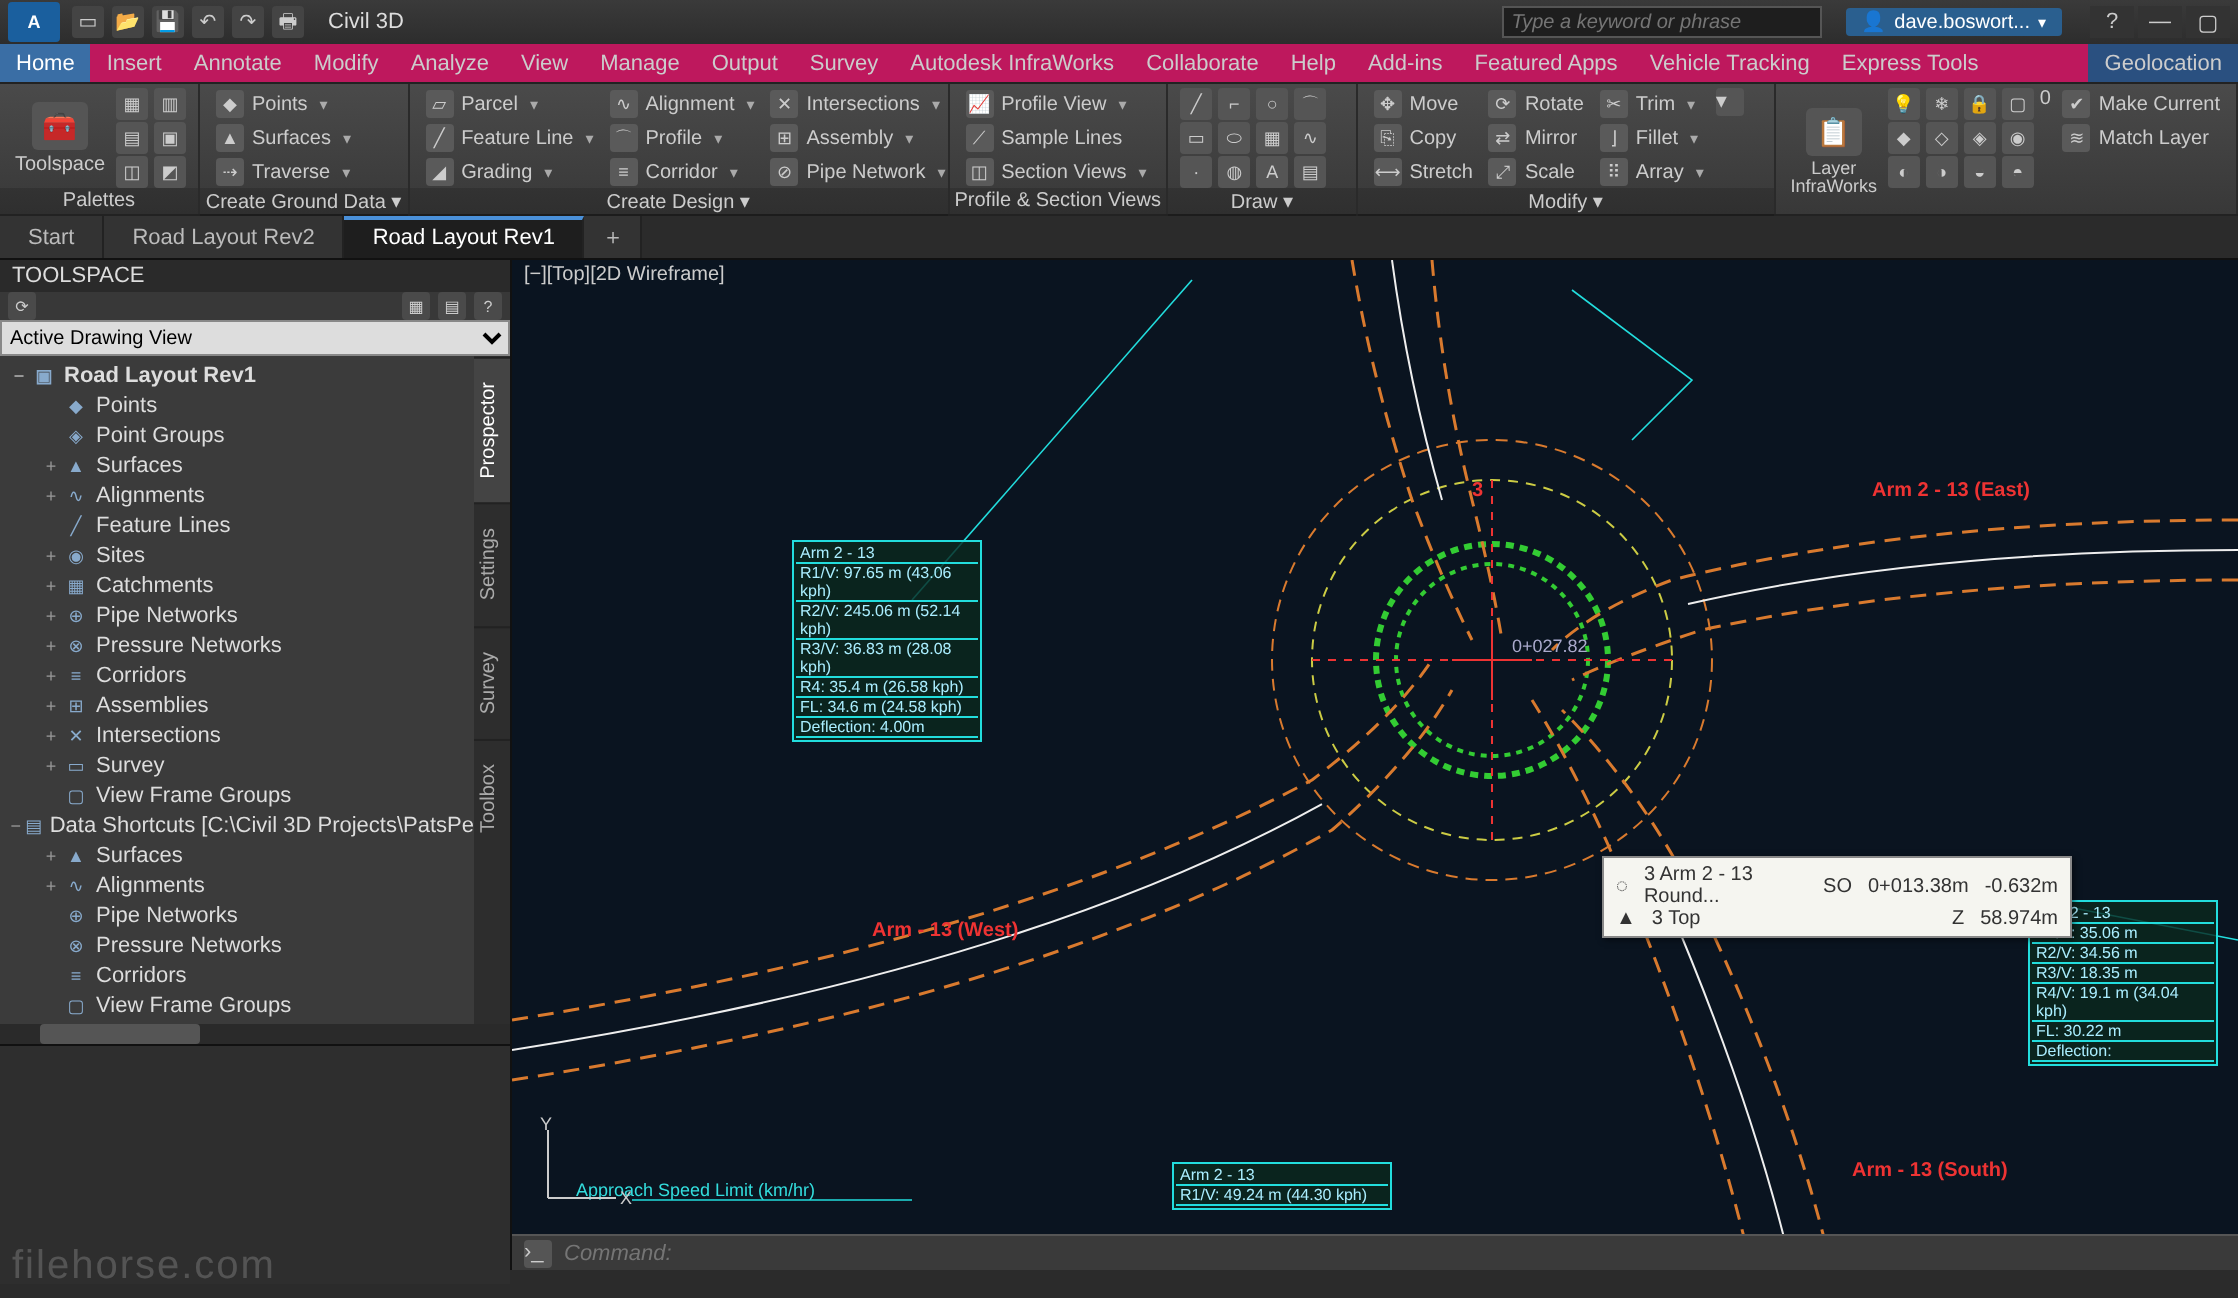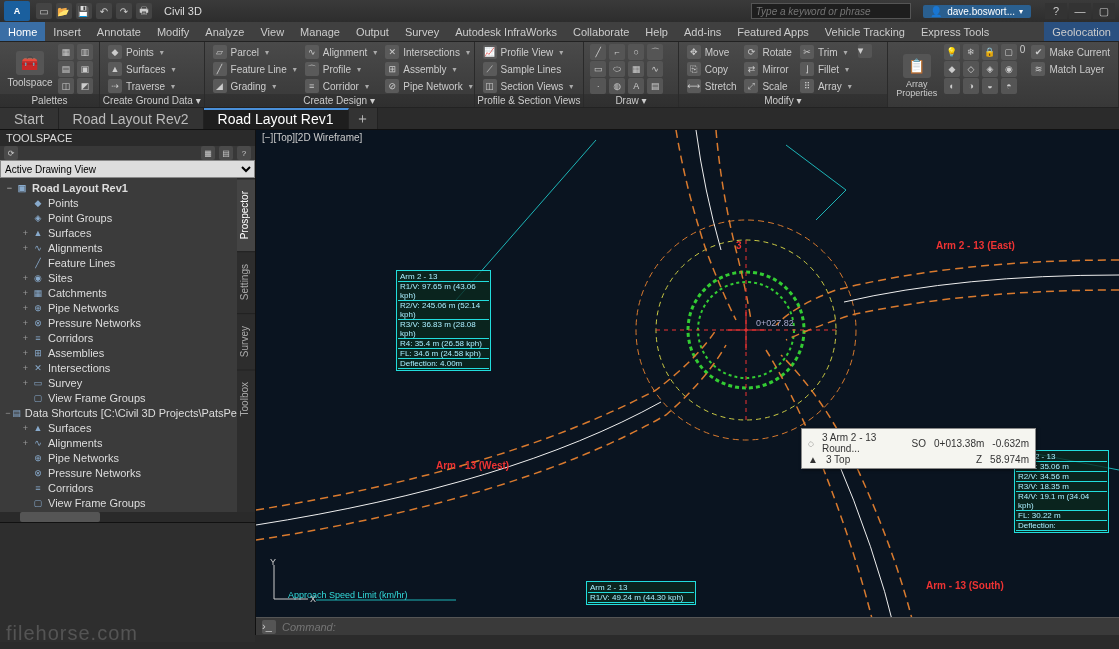--- a/index.html
+++ b/index.html
@@ -11,42 +11,42 @@
 .qat { display: flex; gap: 4px; }
 .qat span { width: 16px; height: 16px; background: #444; border-radius: 2px; display:flex; align-items:center; justify-content:center; font-size:10px; }
 .apptitle { margin-left: 6px; font-size: 11px; color: #ddd; }
 .titlebar .spacer { flex: 1; }
 .search-keyword { width: 160px; height: 16px; background: #1e1e1e; border: 1px solid #555; color: #888; font-size: 10px; padding: 0 4px; font-style: italic; }
 .signin { background: #2a5f8f; color: #fff; padding: 1px 8px; font-size: 10px; border-radius: 2px; margin-left: 6px; display:flex; align-items:center; gap:4px; }
 .winbtns { display: flex; gap: 2px; margin-left: 8px; }
 .winbtns span { width: 22px; height: 16px; background: #333; display:flex;align-items:center;justify-content:center; }
 
 
-.menutabs { height: 20px; background: #404040; display: flex; align-items: stretch; font-size: 11px; border-bottom:1px solid #222; }
+.menutabs { height: 20px; background: #be185d; display: flex; align-items: stretch; font-size: 11px; border-bottom:1px solid #222; }
 .menutabs .tab { padding: 2px 8px; color: #ccc; cursor: pointer; display:flex; align-items:center; }
 .menutabs .tab.active { background: #3a6ea5; color: #fff; }
 .menutabs .endtool { margin-left: auto; padding: 2px 8px; background:#2a5080; display:flex; align-items:center; }
 
 
 .ribbon { height: 66px; background: linear-gradient(#4a4a4a,#383838); display: flex; border-bottom: 1px solid #222; }
 .panel { border-right: 1px solid #2a2a2a; padding: 2px 6px 0 6px; display: flex; flex-direction: column; }
 .panel .body { flex: 1; display: flex; gap: 4px; }
 .panel .label { text-align: center; font-size: 10px; color: #ccc; background: rgba(0,0,0,.15); margin: 0 -6px; padding: 1px 0; }
 .bigbtn { width: 50px; display: flex; flex-direction: column; align-items: center; justify-content: center; gap: 2px; font-size: 10px; cursor:pointer; }
 .bigbtn .ic { width: 28px; height: 24px; background: #555; border-radius: 3px; display:flex;align-items:center;justify-content:center;font-size:14px;}
 .col { display: flex; flex-direction: column; gap: 1px; }
 .smbtn { height: 16px; display: flex; align-items: center; gap: 4px; font-size: 10px; padding: 0 2px; cursor:pointer; white-space:nowrap; }
 .smbtn .ic { width: 14px; height: 14px; background: #5a5a5a; border-radius: 2px; font-size:9px; display:flex;align-items:center;justify-content:center;}
 .dd::after { content: "▾"; font-size: 8px; margin-left: 2px; color:#aaa; }
 .iconrow { display:flex; gap:3px; }
 .iconrow .ic { width:16px; height:16px; background:#555; border-radius:2px; font-size:9px; display:flex;align-items:center;justify-content:center; cursor:pointer;}
 
 
 .doctabs { height: 22px; background: #2b2b2b; display: flex; align-items: stretch; border-bottom:1px solid #111;}
-.doctab { padding: 3px 14px; background: #333; border-right: 1px solid #222; font-size: 14px; color: #bbb; cursor:pointer; display:flex; align-items:center;}
+.doctab { padding: 3px 14px; background: #333; border-right: 1px solid #222; font-size: 11px; color: #bbb; cursor:pointer; display:flex; align-items:center;}
 .doctab.active { background: #1e1e1e; color: #fff; border-top: 2px solid #4a90d9; padding-top:1px;}
 .doctab.add { width: 24px; justify-content:center; }
 
 
 .main { display: flex; height: 505px; }
 
 
 .toolspace { width: 256px; background: #333; border-right: 1px solid #111; display:flex; flex-direction:column; }
 .ts-title { height: 18px; background: #2a2a2a; padding: 2px 6px; font-size: 11px; color:#ddd; }
 .ts-bar { height: 18px; background: #383838; display: flex; align-items: center; padding: 0 4px; gap:4px;}
@@ -313,21 +313,21 @@
       <div class="col">
           <span class="ic" style="width:14px;height:14px;background:#555;border-radius:2px">▾</span>
         </div>
     </div>
     <div class="label">Modify ▾</div>
   </div>
   <div class="panel" style="flex:1">
     <div class="body">
       <div class="bigbtn" style="width:46px">
           <div class="ic">📋</div>
-          <span style="font-size:9px;line-height:9px;text-align:center">Array Properties</span>
+          <span style="font-size:9px;line-height:9px;text-align:center">Layer InfraWorks</span>
         </div>
       <div class="col">
         <div class="iconrow">
             <span class="ic">💡</span>
             <span class="ic">❄</span>
             <span class="ic">🔒</span>
             <span class="ic">▢</span>
             <span style="font-size:10px;color:#ccc">0</span>
           </div>
         <div class="iconrow">

